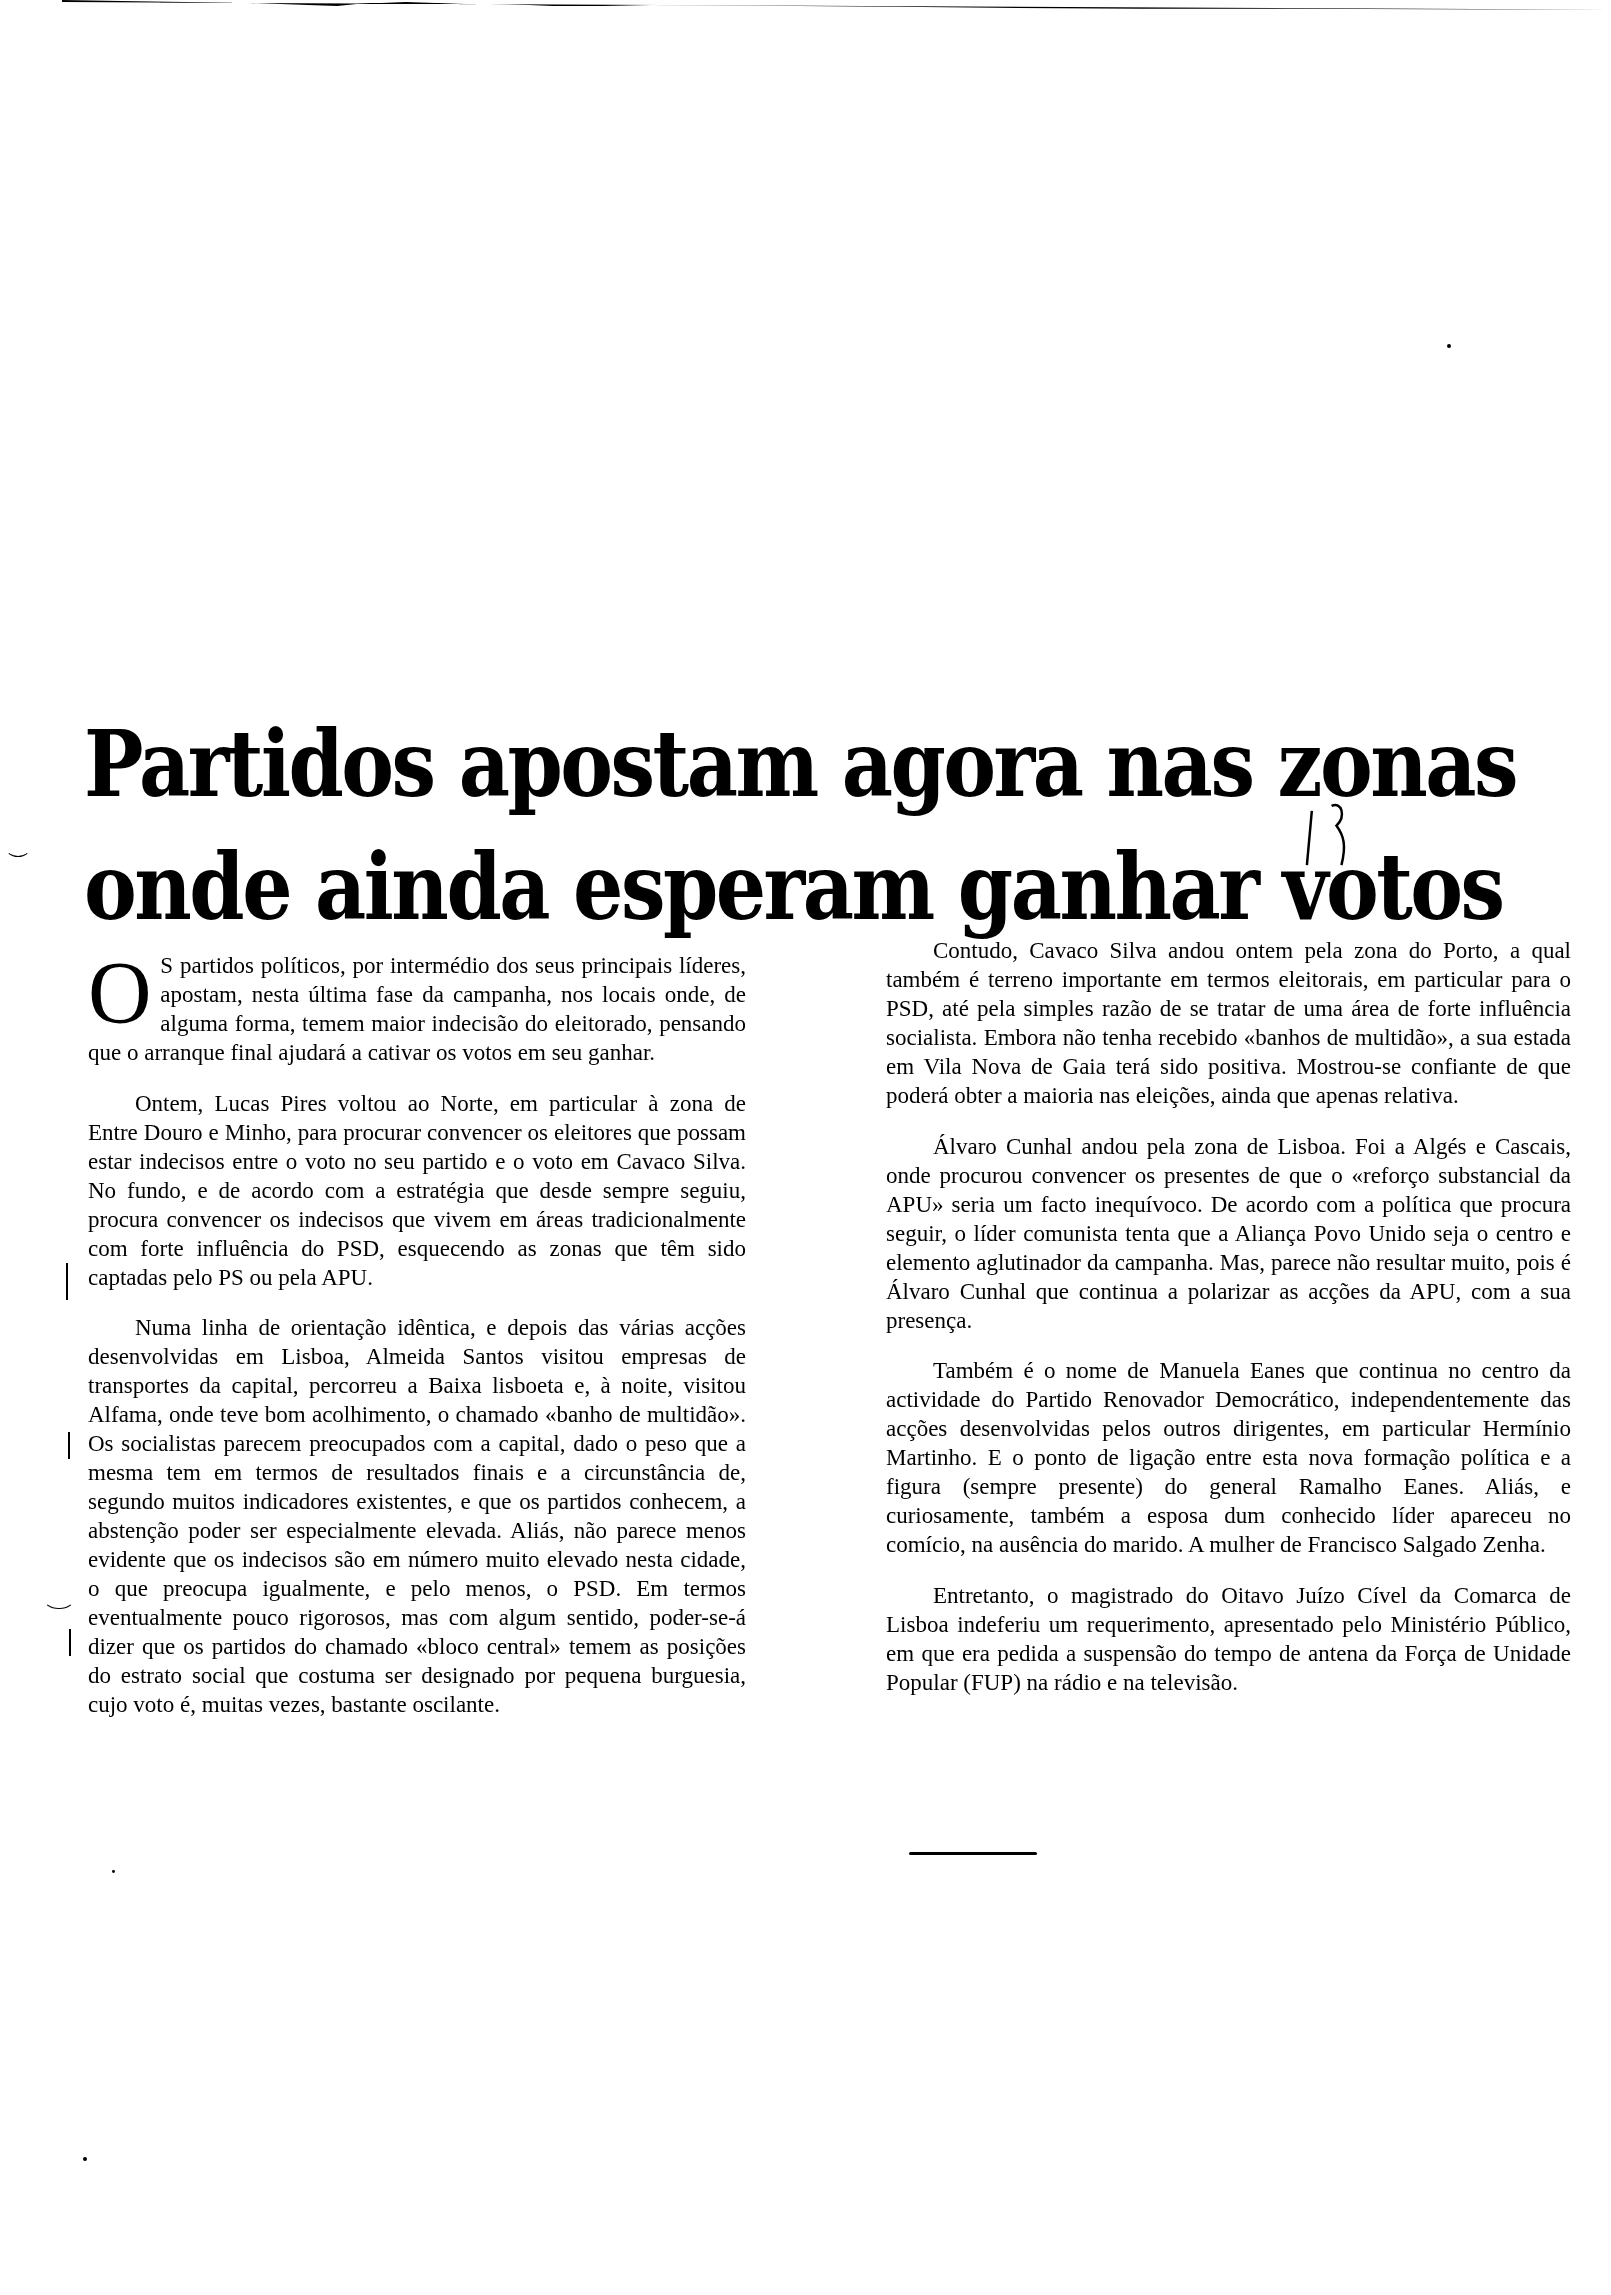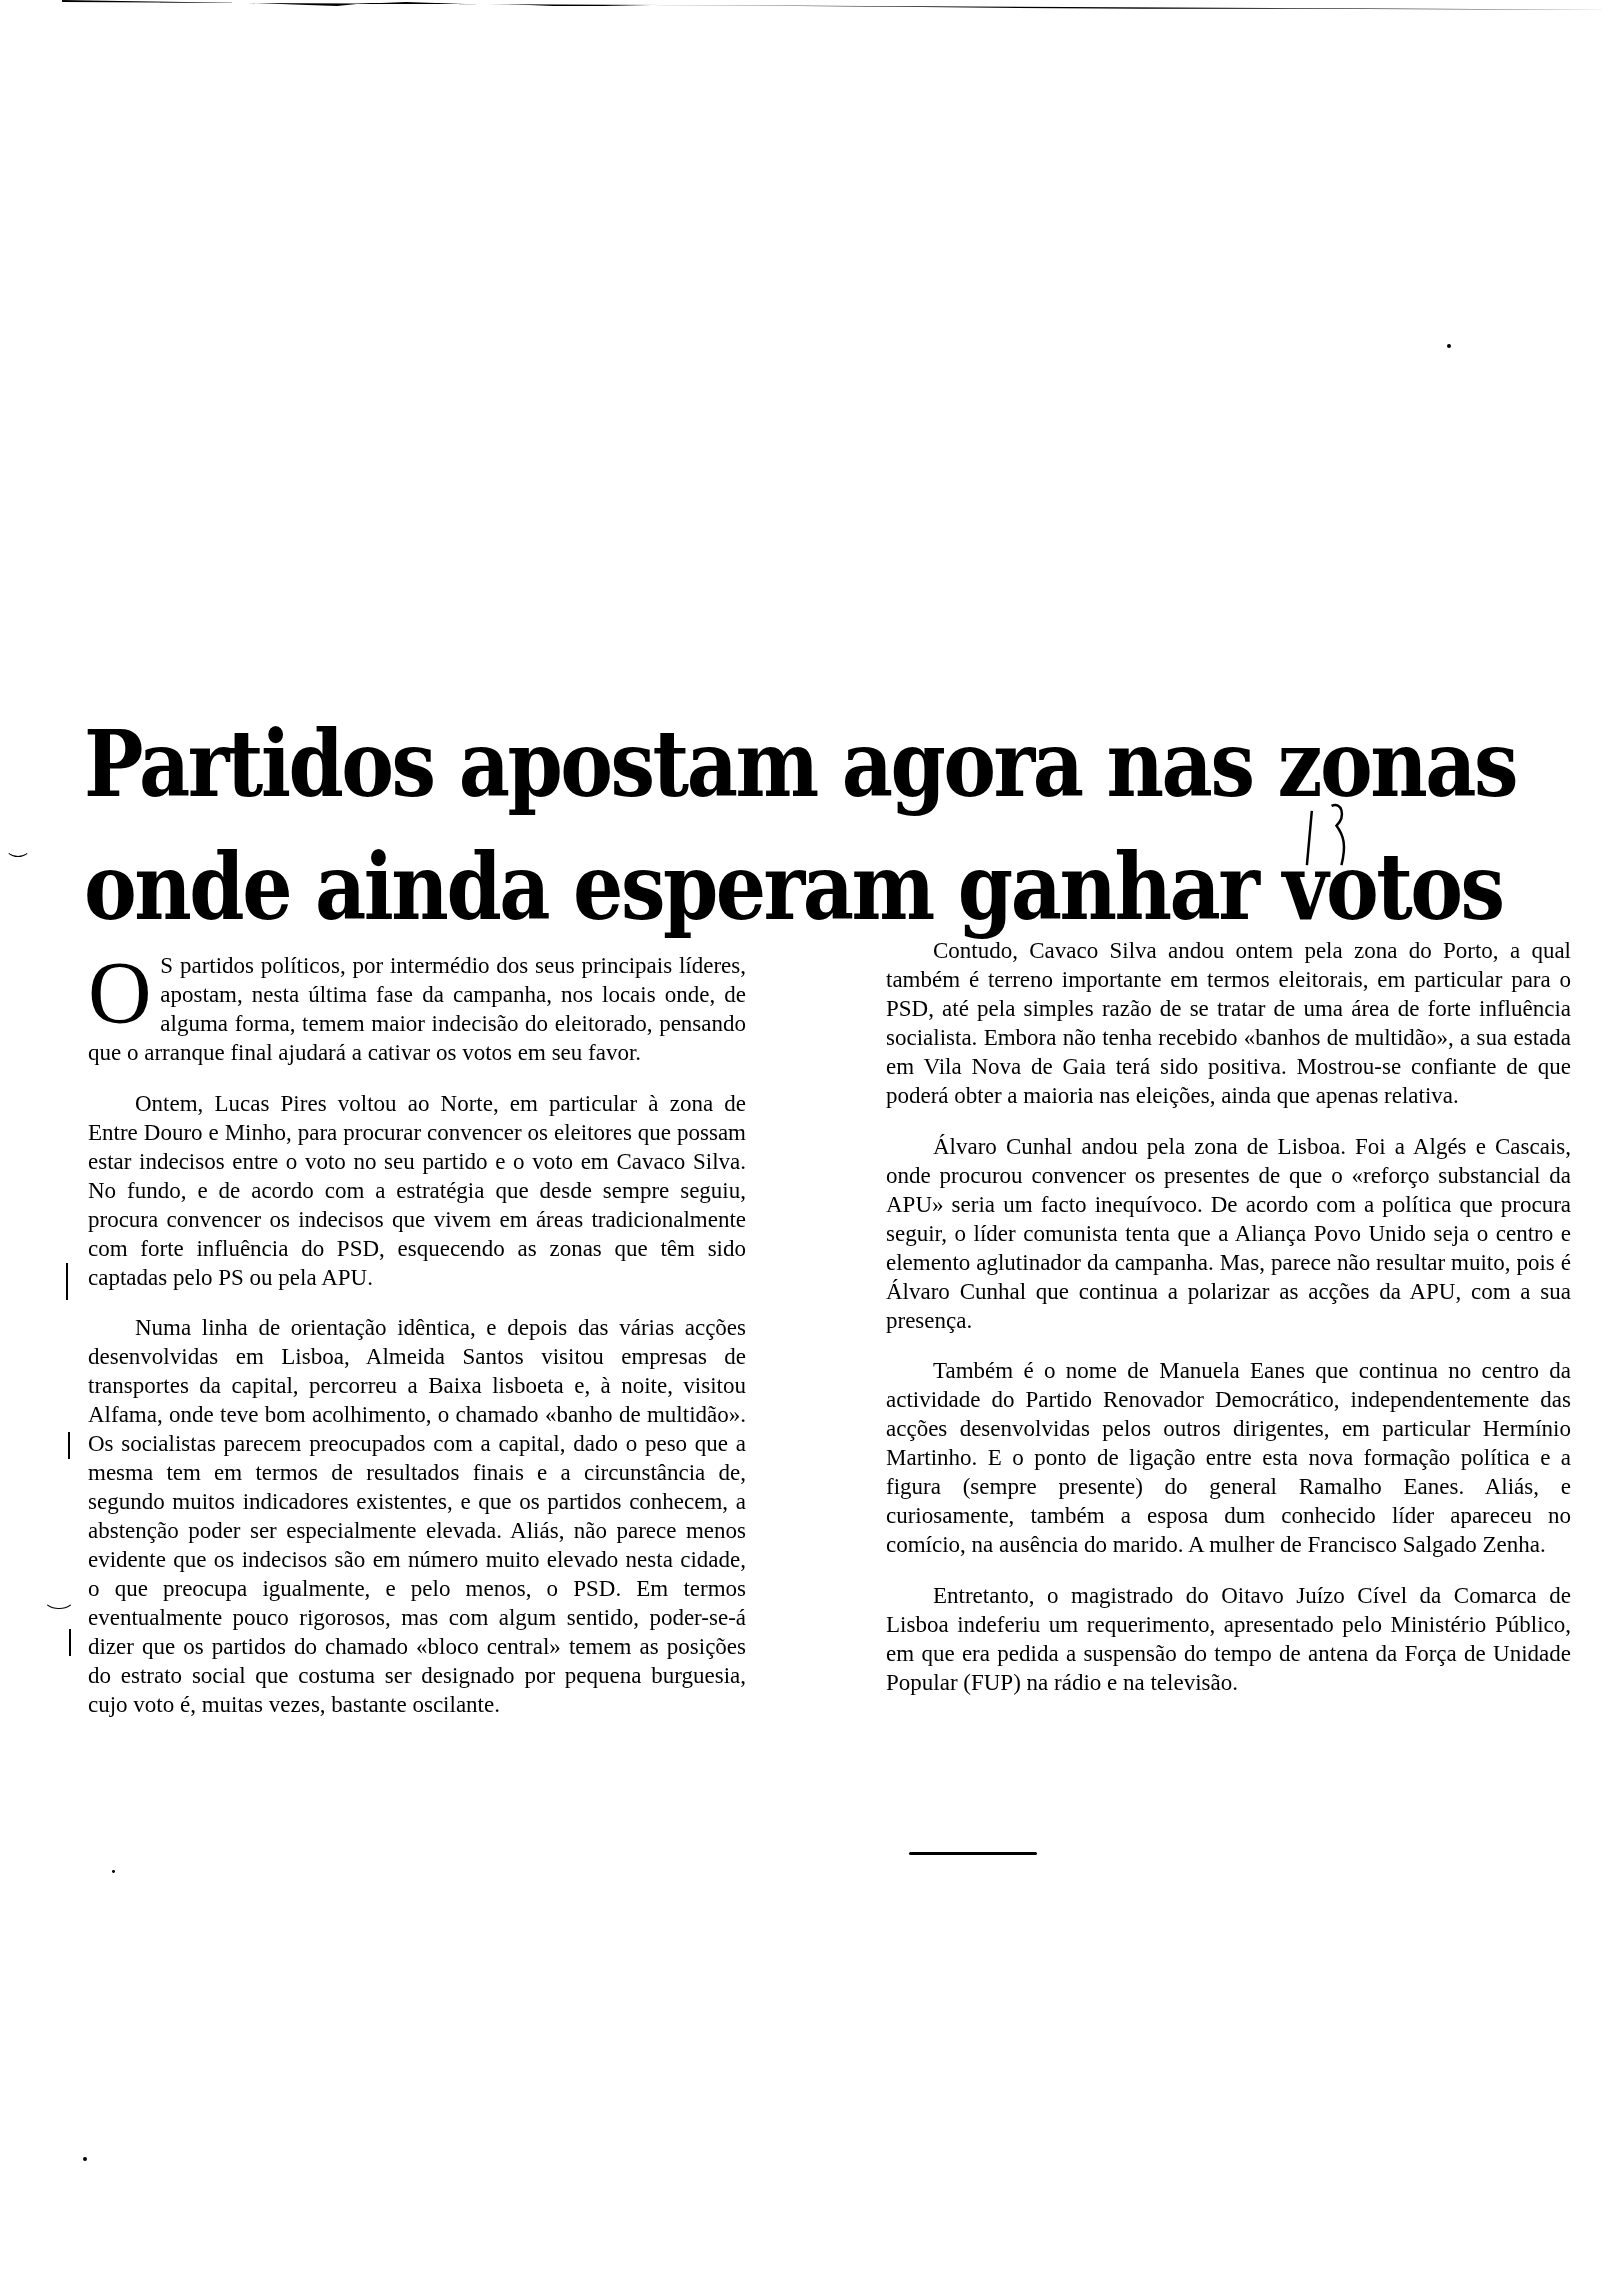--- a/index.html
+++ b/index.html
@@ -121,21 +121,21 @@
   </h1>
 
   <svg class="squiggle" viewBox="0 0 160 150">
     <path d="M20 130 L30 20" stroke="#000" stroke-width="5" fill="none"></path>
     <path d="M70 10 C90 0,100 30,80 50 C95 70,100 90,90 130" stroke="#000" stroke-width="5" fill="none"></path>
   </svg>
 
   <div class="col col-left">
     <p class="lead">
       <span class="dropcap">O</span>
-      <span>S partidos políticos, por intermédio dos seus principais líderes, apostam, nesta última fase da campanha, nos locais onde, de alguma forma, temem maior indecisão do eleitorado, pensando que o arranque final ajudará a cativar os votos em seu favor.</span>
+      <span>S partidos políticos, por intermédio dos seus principais líderes, apostam, nesta última fase da campanha, nos locais onde, de alguma forma, temem maior indecisão do eleitorado, pensando que o arranque final ajudará a cativar os votos em seu ganhar.</span>
     </p>
     <p>
       <span>Ontem, Lucas Pires voltou ao Norte, em particular à zona de Entre Douro e Minho, para procurar convencer os eleitores que possam estar indecisos entre o voto no seu partido e o voto em Cavaco Silva. No fundo, e de acordo com a estratégia que desde sempre seguiu, procura convencer os indecisos que vivem em áreas tradicionalmente com forte influência do PSD, esquecendo as zonas que têm sido captadas pelo PS ou pela APU.</span>
     </p>
     <p>
       <span>Numa linha de orientação idêntica, e depois das várias acções desenvolvidas em Lisboa, Almeida Santos visitou empresas de transportes da capital, percorreu a Baixa lisboeta e, à noite, visitou Alfama, onde teve bom acolhimento, o chamado «banho de multidão». Os socialistas parecem preocupados com a capital, dado o peso que a mesma tem em termos de resultados finais e a circunstância de, segundo muitos indicadores existentes, e que os partidos conhecem, a abstenção poder ser especialmente elevada. Aliás, não parece menos evidente que os indecisos são em número muito elevado nesta cidade, o que preocupa igualmente, e pelo menos, o PSD. Em termos eventualmente pouco rigorosos, mas com algum sentido, poder-se-á dizer que os partidos do chamado «bloco central» temem as posições do estrato social que costuma ser designado por pequena burguesia, cujo voto é, muitas vezes, bastante oscilante.</span>
     </p>
   </div>
 
   <div class="col col-right">

